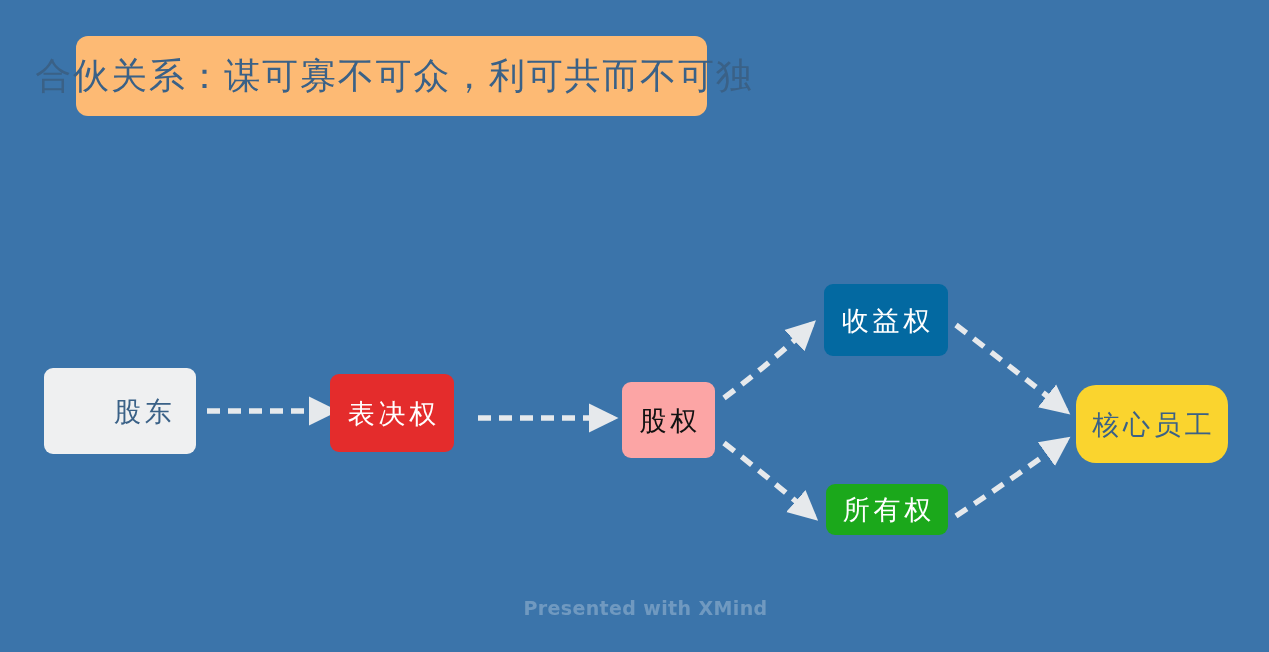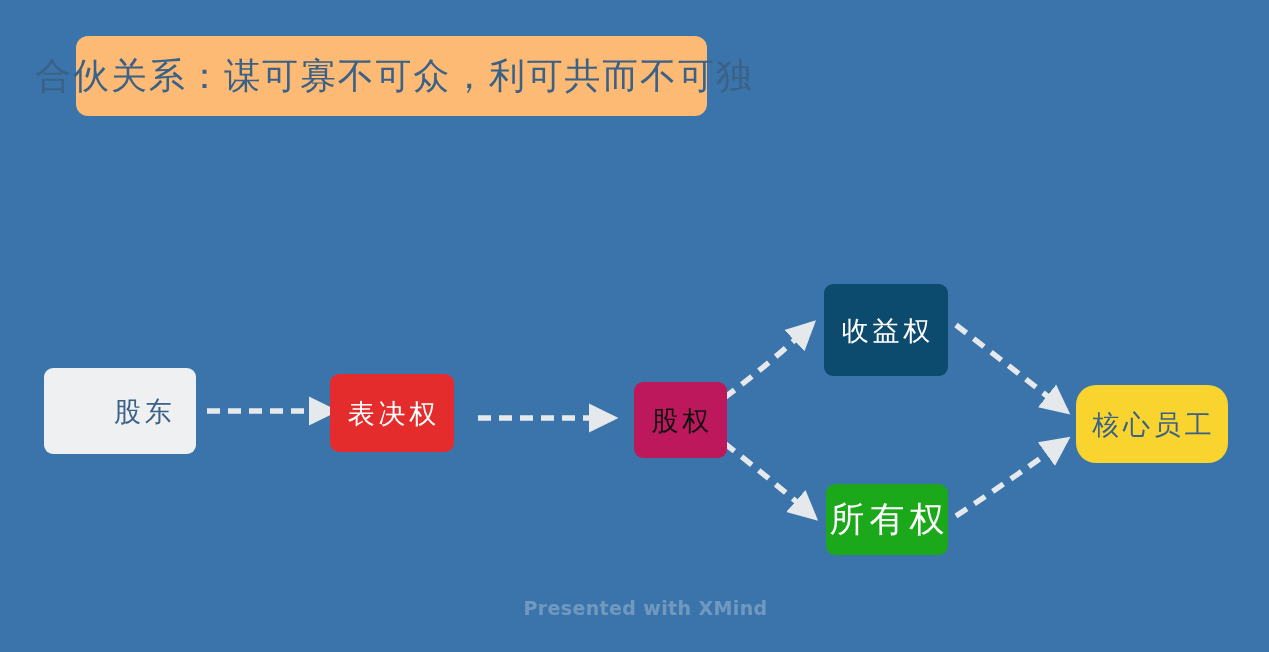--- a/index.html
+++ b/index.html
@@ -81,49 +81,48 @@
     color: #ffffff;
     font-size: 27px;
   }
 
   
   #node-equity {
     left: 622px;
     top: 382px;
     width: 93px;
     height: 76px;
-    background: #be185d;
+    background: #fca5a5;
     border-radius: 9px;
     color: #111111;
     font-size: 27px;
-    margin-left: 12px;
   }
 
   
   #node-income {
     left: 824px;
     top: 284px;
     width: 124px;
-    height: 92px;
-    background: #0c4a6e;
+    height: 72px;
+    background: #0369a1;
     border-radius: 9px;
     color: #ffffff;
     font-size: 27px;
   }
 
   
   #node-ownership {
     left: 826px;
     top: 484px;
     width: 122px;
-    height: 71px;
+    height: 51px;
     background: #1ba81b;
     border-radius: 9px;
     color: #ffffff;
-    font-size: 35px;
+    font-size: 27px;
   }
 
   
   #node-core-employee {
     left: 1076px;
     top: 385px;
     width: 152px;
     height: 78px;
     background: #fad42e;
     border-radius: 20px;

